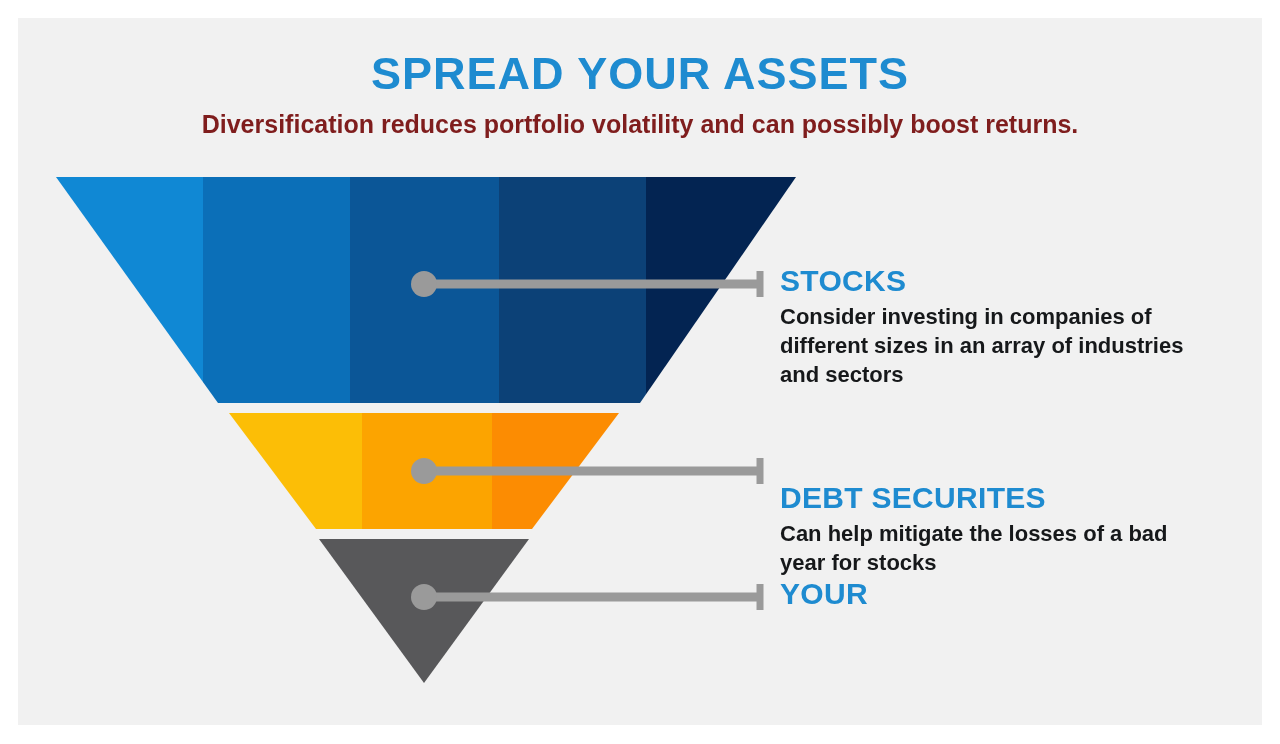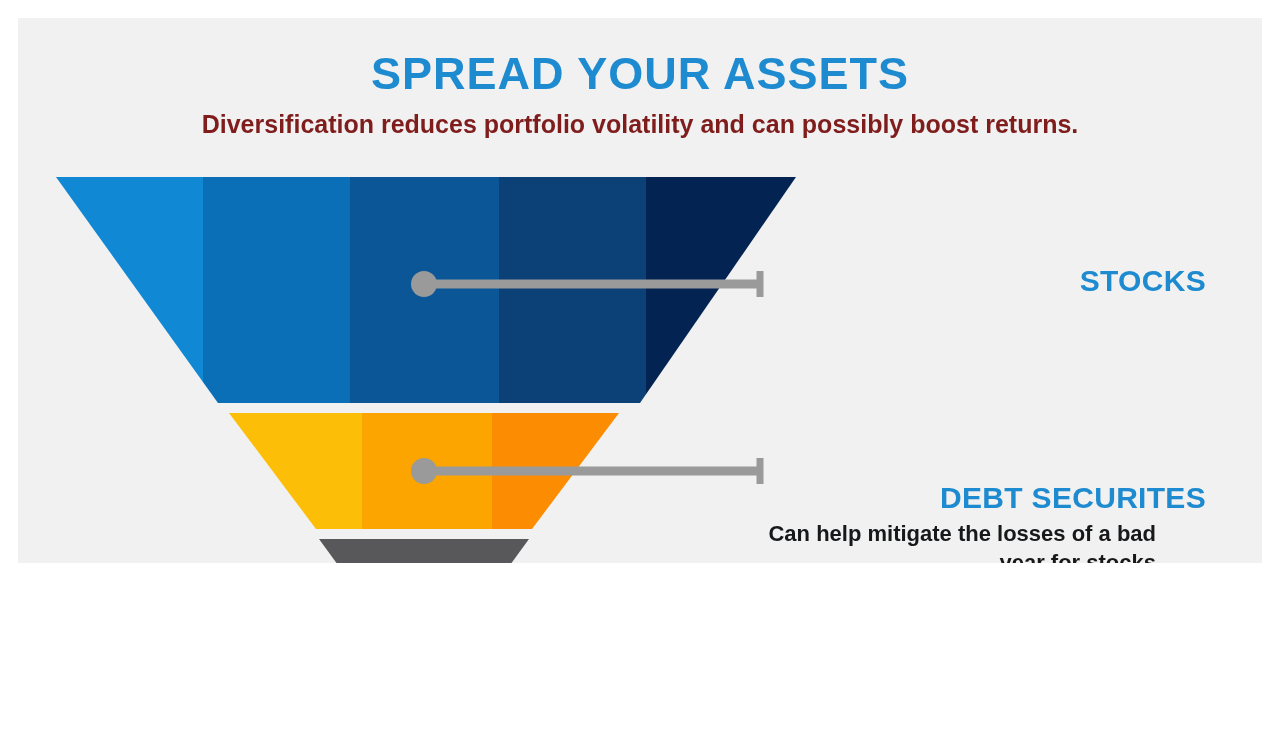--- a/index.html
+++ b/index.html
@@ -13,21 +13,21 @@
     background: #ffffff;
     font-family: "Liberation Sans", sans-serif;
     overflow: hidden;
   }
 
   #infographic {
     position: absolute;
     left: 18px;
     top: 18px;
     width: 1244px;
-    height: 545px;
+    height: 707px;
     background: #f1f1f1;
     overflow: hidden;
   }
 
   
   .headline {
     position: absolute;
     left: 0;
     top: 32px;
     width: 1244px;
@@ -58,23 +58,22 @@
     left: 0;
     top: 0;
     width: 1244px;
     height: 707px;
     pointer-events: none;
   }
 
   
   .callout {
     position: absolute;
-    left: 718px;
+    left: 762px;
     width: 470px;
-    text-align: right;
   }
   .callout-title {
     font-size: 30px;
     font-weight: bold;
     color: #1e8bd0;
     letter-spacing: 0.3px;
     line-height: 1.0;
     margin: 0 0 6px 0;
     white-space: nowrap;
   }
@@ -144,20 +143,21 @@
 
     <g>
       <line x1="406" y1="579" x2="742" y2="579" stroke="#9a9a9a" stroke-width="9"></line>
       <circle cx="406" cy="579" r="13" fill="#9a9a9a"></circle>
       <line x1="742" y1="566" x2="742" y2="592" stroke="#9a9a9a" stroke-width="7"></line>
     </g>
   </svg>
 
   <div class="callout" id="callout-stocks">
     <p class="callout-title">STOCKS</p>
+    <p class="callout-body">Consider investing in companies of different sizes in an array of industries and sectors</p>
   </div>
 
   <div class="callout" id="callout-debt">
     <p class="callout-title">DEBT SECURITES</p>
     <p class="callout-body">Can help mitigate the losses of a bad year for stocks</p>
   </div>
 
   <div class="callout" id="callout-cash">
     <p class="callout-title">YOUR</p>
   </div>

